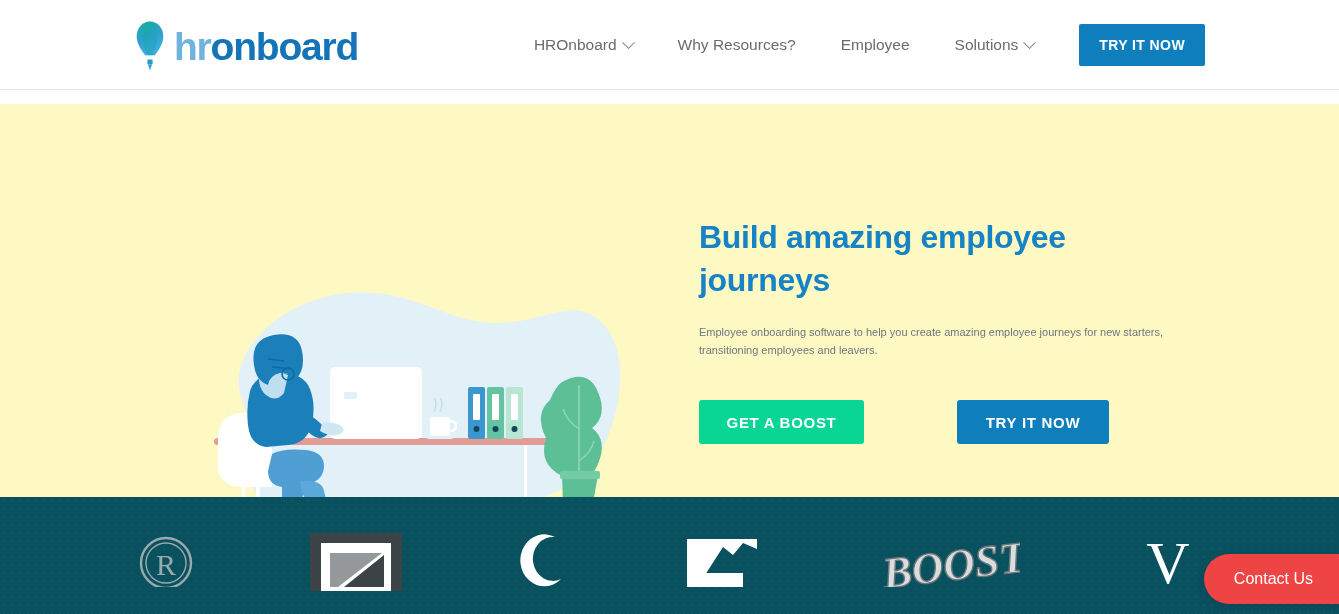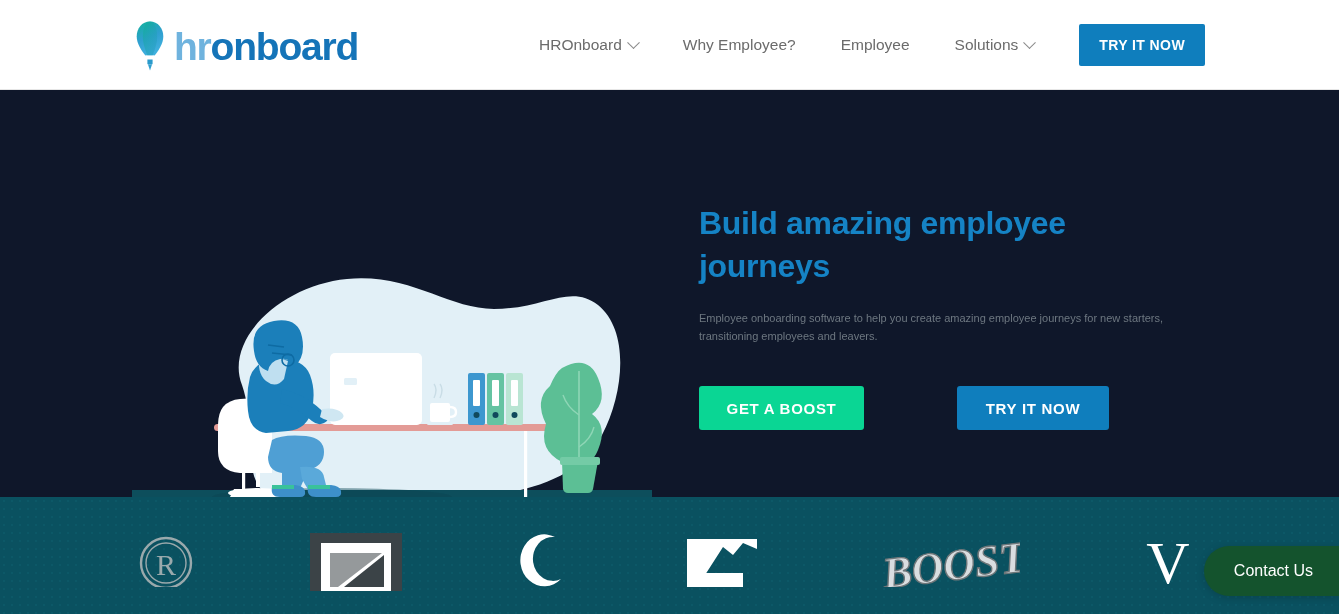--- a/index.html
+++ b/index.html
@@ -47,23 +47,23 @@
   }
   .nav-cta {
     background:#0f7ebd; color:#fff;
     font-size:14px; font-weight:700; letter-spacing:0.4px;
     padding:13px 20px; border:none; border-radius:2px;
     cursor:pointer; white-space:nowrap;
   }
 
   
   .hero {
-    position:absolute; top:90px; left:0;
+    position:absolute; top:104px; left:0;
     width:1339px; height:407px;
-    background:#0f172a;
+    background:#fef9c3;
   }
   .hero-illo {
     position:absolute; left:132px; top:175px;
     width:520px; height:270px;
   }
   .hero-copy {
     position:absolute; left:699px; top:112px; width:520px;
   }
   .hero-title {
     font-size:32px; font-weight:700; color:#1583c5;
@@ -103,22 +103,22 @@
     width:1070px; height:117px;
     display:flex; align-items:center; justify-content:space-between;
   }
   .client-logo {
     display:flex; align-items:center; justify-content:center;
     height:70px; position:relative;
   }
 
   
   .contact-btn {
-    position:absolute; right:0; bottom:18px;
-    background:#14532d; color:#fff;
+    position:absolute; right:0; bottom:10px;
+    background:#ef4444; color:#fff;
     font-size:16px; font-weight:400;
     padding:16px 26px 16px 30px;
     border-radius:26px 0 0 26px;
     border:none; cursor:pointer; white-space:nowrap;
     box-shadow:0 2px 9px rgba(0,0,0,.17);
   }
 </style>
 </head>
 <body>
 
@@ -151,21 +151,21 @@
     </a>
 
     <nav class="nav">
 
       <div class="nav-item">
         <span>HROnboard</span>
         <i class="chev"></i>
       </div>
 
       <div class="nav-item">
-        <span>Why Employee?</span>
+        <span>Why Resources?</span>
       </div>
 
       <div class="nav-item">
         <span>Employee</span>
       </div>
 
       <div class="nav-item">
         <span>Solutions</span>
         <i class="chev"></i>
       </div>

